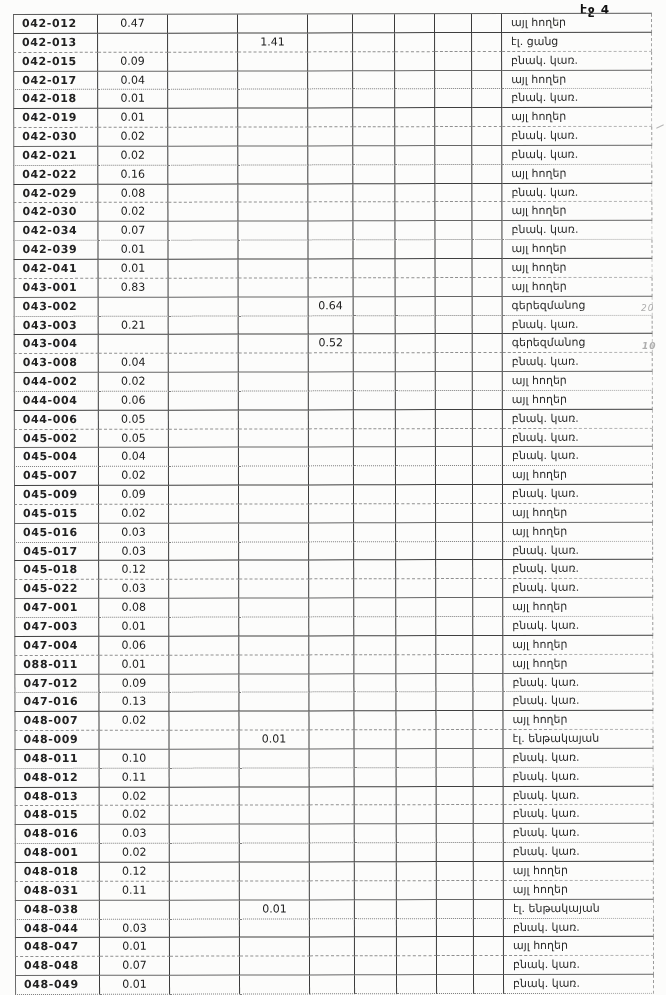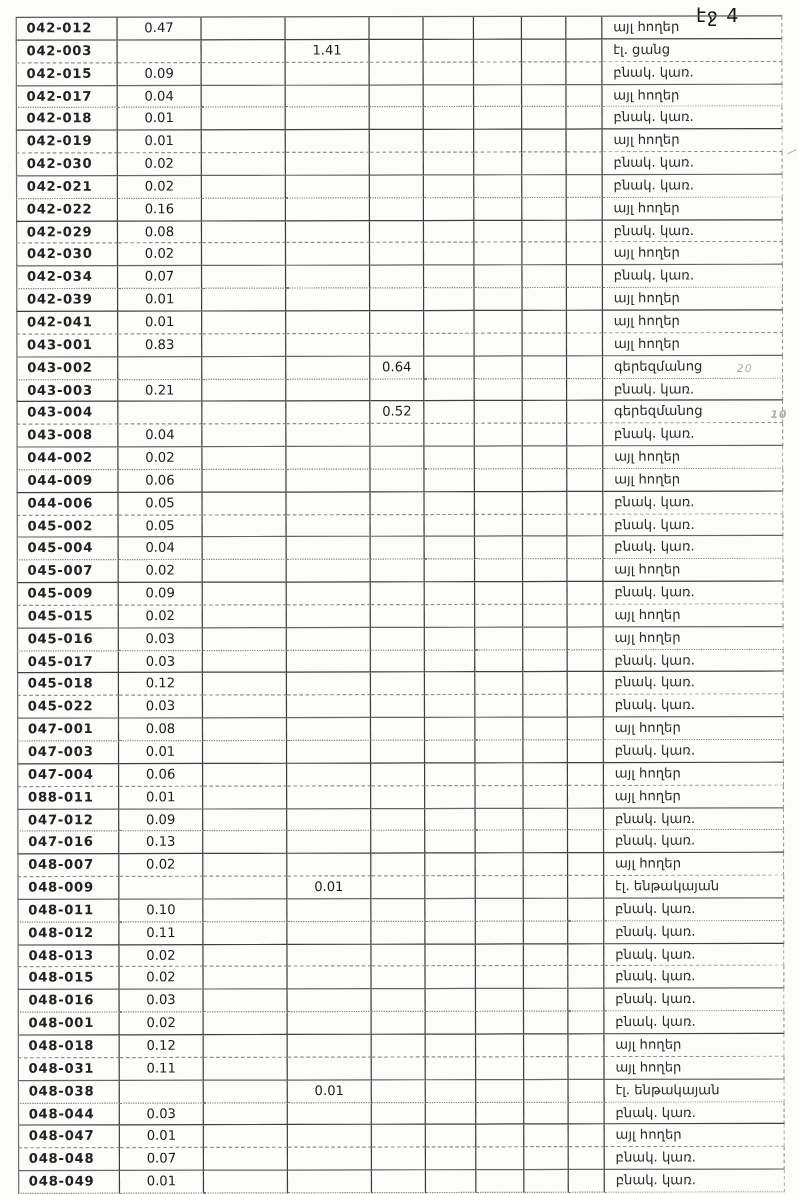--- a/index.html
+++ b/index.html
@@ -4,21 +4,21 @@
 <style>
   html,body{margin:0;padding:0;}
   body{
     width:666px;height:995px;position:relative;overflow:hidden;
     background:#fcfcfb;
     font-family:"DejaVu Sans","Liberation Sans",sans-serif;
     color:#1c1c1c;
   }
   .page-label{
     position:absolute;top:3px;left:580px;
-    font-size:16px;font-weight:normal;letter-spacing:1px;color:#111;
+    font-size:12px;font-weight:bold;letter-spacing:1px;color:#111;
   }
   .scan-table{
     position:absolute;left:13px;top:14px;width:639px;
     display:grid;
     grid-template-columns:85px 70px 70px 70px 45px 42px 40px 37px 30px 1fr;
     grid-auto-rows:18.85px;
     border-top:1px solid #5a5a5a;
     transform:rotate(-0.12deg);
     transform-origin:left top;
   }
@@ -33,41 +33,41 @@
   .c-label{padding-left:9px;color:#2a2a2a;border-right:1px dashed #9a9a9a;}
   
   .r0{border-bottom-color:#3f3f3f;}
   .r1{border-bottom-style:dashed;border-bottom-color:#8f8f8f;}
   .r2{border-bottom-color:#666;}
   .r3{border-bottom-style:dotted;border-bottom-color:#7c7c7c;}
   .margin-mark{
     position:absolute;font-size:9px;color:#9b9b9b;opacity:.8;
     letter-spacing:1px;font-style:italic;
   }
-  .mark-0{left:614px;top:303px;}
+  .mark-0{left:641px;top:303px;}
   .mark-1{left:642px;top:341px;font-weight:bold;}
   .edge-tick{position:absolute;left:656px;top:126px;width:8px;height:1px;background:#b5b5b5;transform:rotate(-25deg);}
 </style>
 </head>
 <body>
 
 <div class="page-label">էջ 4</div>
 
 <div class="scan-table">
     <div class="cell r0 c-code">042-012</div>
     <div class="cell r0 c-val">0.47</div>
     <div class="cell r0"></div>
     <div class="cell r0 c-val"></div>
     <div class="cell r0 c-val"></div>
     <div class="cell r0"></div>
     <div class="cell r0"></div>
     <div class="cell r0"></div>
     <div class="cell r0"></div>
     <div class="cell r0 c-label">այլ հողեր</div>
-    <div class="cell r1 c-code">042-003</div>
+    <div class="cell r1 c-code">042-013</div>
     <div class="cell r1 c-val"></div>
     <div class="cell r1"></div>
     <div class="cell r1 c-val">1.41</div>
     <div class="cell r1 c-val"></div>
     <div class="cell r1"></div>
     <div class="cell r1"></div>
     <div class="cell r1"></div>
     <div class="cell r1"></div>
     <div class="cell r1 c-label">էլ. ցանց</div>
     <div class="cell r2 c-code">042-015</div>
@@ -243,21 +243,21 @@
     <div class="cell r3 c-code">044-002</div>
     <div class="cell r3 c-val">0.02</div>
     <div class="cell r3"></div>
     <div class="cell r3 c-val"></div>
     <div class="cell r3 c-val"></div>
     <div class="cell r3"></div>
     <div class="cell r3"></div>
     <div class="cell r3"></div>
     <div class="cell r3"></div>
     <div class="cell r3 c-label">այլ հողեր</div>
-    <div class="cell r0 c-code">044-009</div>
+    <div class="cell r0 c-code">044-004</div>
     <div class="cell r0 c-val">0.06</div>
     <div class="cell r0"></div>
     <div class="cell r0 c-val"></div>
     <div class="cell r0 c-val"></div>
     <div class="cell r0"></div>
     <div class="cell r0"></div>
     <div class="cell r0"></div>
     <div class="cell r0"></div>
     <div class="cell r0 c-label">այլ հողեր</div>
     <div class="cell r1 c-code">044-006</div>

